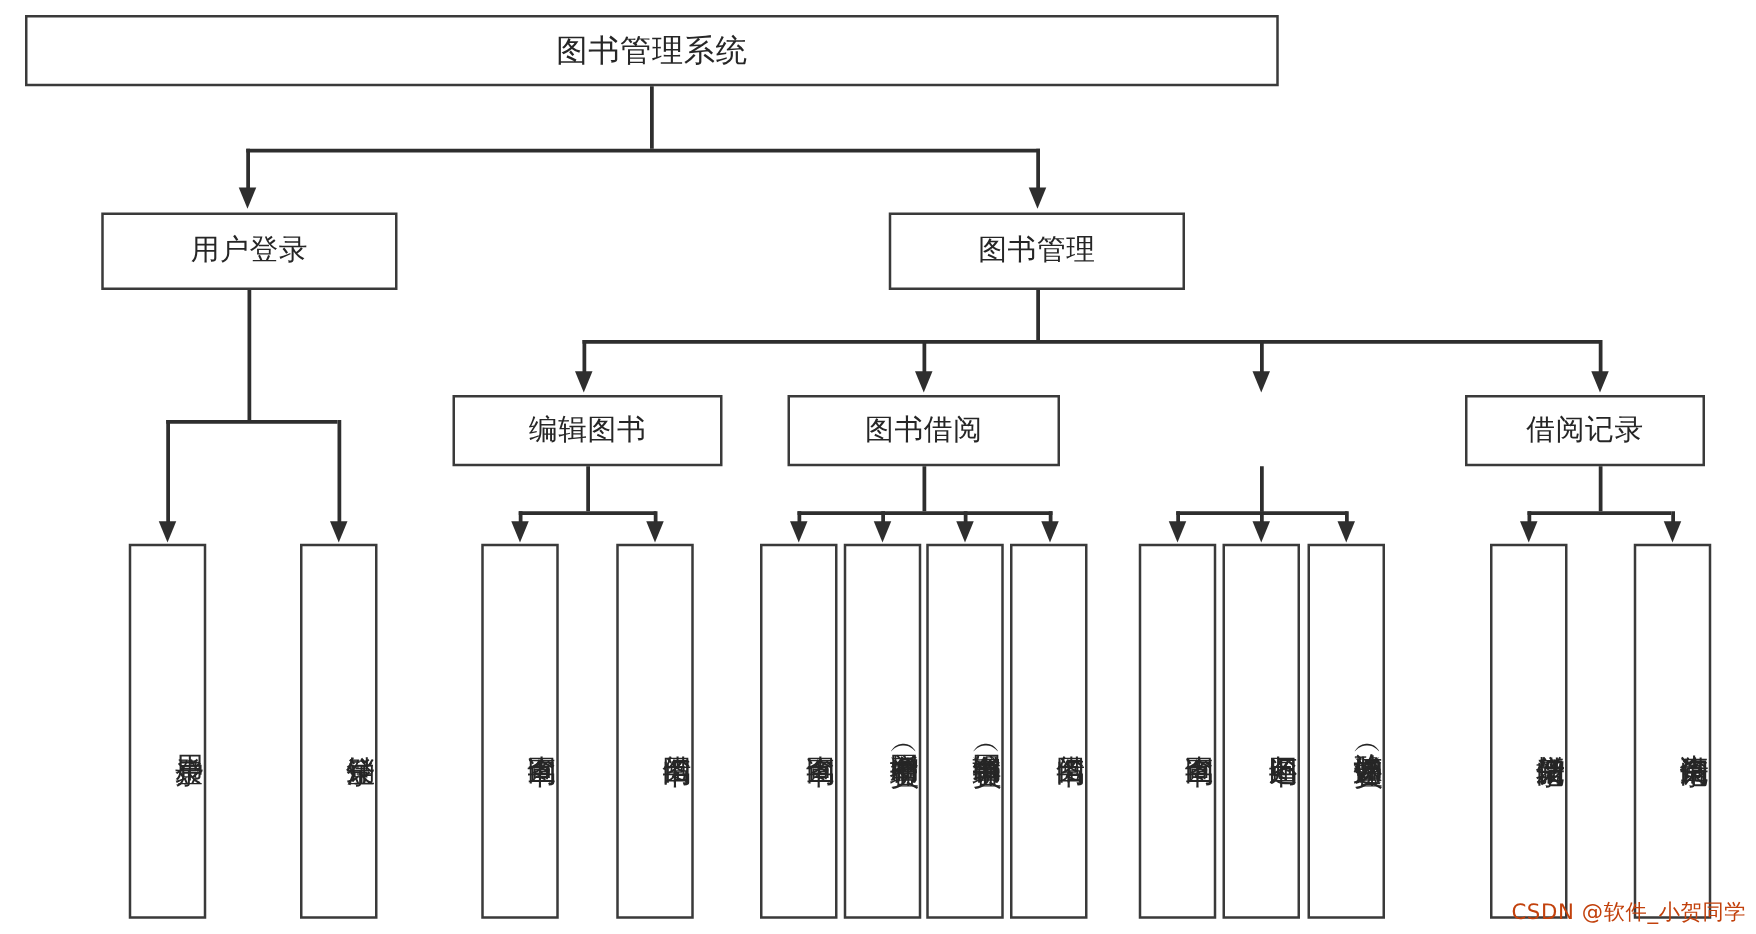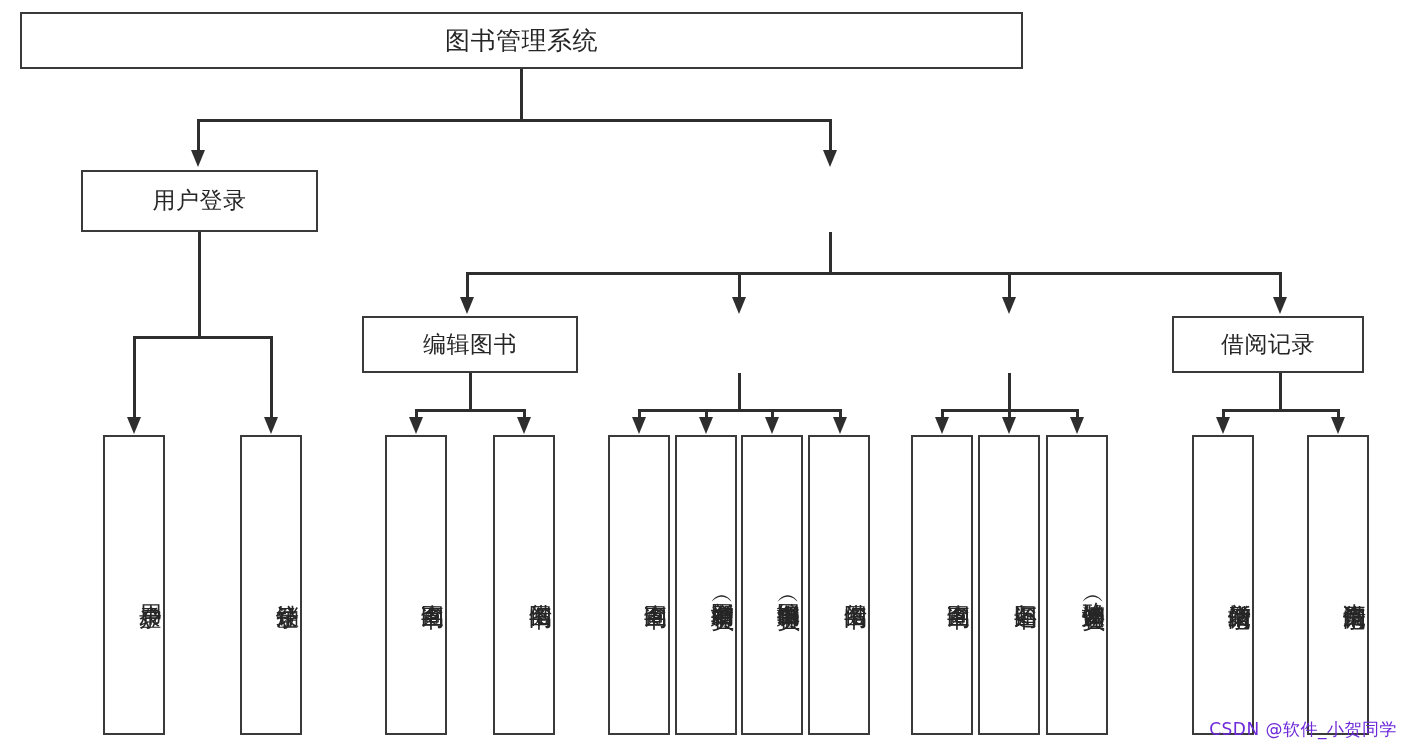--- a/index.html
+++ b/index.html
@@ -61,21 +61,21 @@
     height: 0;
     border-left: 7.5px solid transparent;
     border-right: 7.5px solid transparent;
     border-top: 17px solid #2e2e2e;
   }
   .watermark {
     position: absolute;
     right: 8px;
     bottom: 6px;
     font-size: 17px;
-    color: #6d28d9;
+    color: #c2410c;
     letter-spacing: 0.5px;
     white-space: nowrap;
   }
 </style>
 </head>
 <body>
 
 <div id="canvas">
 
   <div class="node node-h node-title" style="left:20px; top:12px; width:1003px; height:57px;">
@@ -87,20 +87,23 @@
   <div class="conn h-line" style="left:197px; top:119px; width:635px;"></div>
 
   <div class="conn v-line" style="left:197px; top:119px; height:32px;"></div>
   <div class="arrow" style="left:191px; top:150px;"></div>
 
   <div class="conn v-line" style="left:829px; top:119px; height:32px;"></div>
   <div class="arrow" style="left:823px; top:150px;"></div>
 
   <div class="node node-h" style="left:81px; top:170px; width:237px; height:62px;">
     <span>用户登录</span>
+  </div>
+  <div class="node node-h" style="left:711px; top:170px; width:237px; height:62px;">
+    <span>图书管理</span>
   </div>
 
   <div class="conn v-line" style="left:198px; top:232px; height:104px;"></div>
   <div class="conn h-line" style="left:133px; top:336px; width:137px;"></div>
   <div class="conn v-line" style="left:133px; top:336px; height:82px;"></div>
   <div class="arrow" style="left:127px; top:417px;"></div>
   <div class="conn v-line" style="left:270px; top:336px; height:82px;"></div>
   <div class="arrow" style="left:264px; top:417px;"></div>
 
   <div class="node node-v" style="left:103px; top:435px; width:62px; height:300px;">
@@ -120,20 +123,23 @@
   <div class="arrow" style="left:732px; top:297px;"></div>
 
   <div class="conn v-line" style="left:1008px; top:272px; height:26px;"></div>
   <div class="arrow" style="left:1002px; top:297px;"></div>
 
   <div class="conn v-line" style="left:1279px; top:272px; height:26px;"></div>
   <div class="arrow" style="left:1273px; top:297px;"></div>
 
   <div class="node node-h" style="left:362px; top:316px; width:216px; height:57px;">
     <span>编辑图书</span>
+  </div>
+  <div class="node node-h" style="left:630px; top:316px; width:218px; height:57px;">
+    <span>图书借阅</span>
   </div>
   <div class="node node-h" style="left:1172px; top:316px; width:192px; height:57px;">
     <span>借阅记录</span>
   </div>
 
   <div class="conn v-line" style="left:469px; top:373px; height:36px;"></div>
   <div class="conn h-line" style="left:415px; top:409px; width:110px;"></div>
   <div class="conn v-line" style="left:415px; top:409px; height:10px;"></div>
   <div class="arrow" style="left:409px; top:417px;"></div>
   <div class="conn v-line" style="left:523px; top:409px; height:10px;"></div>

